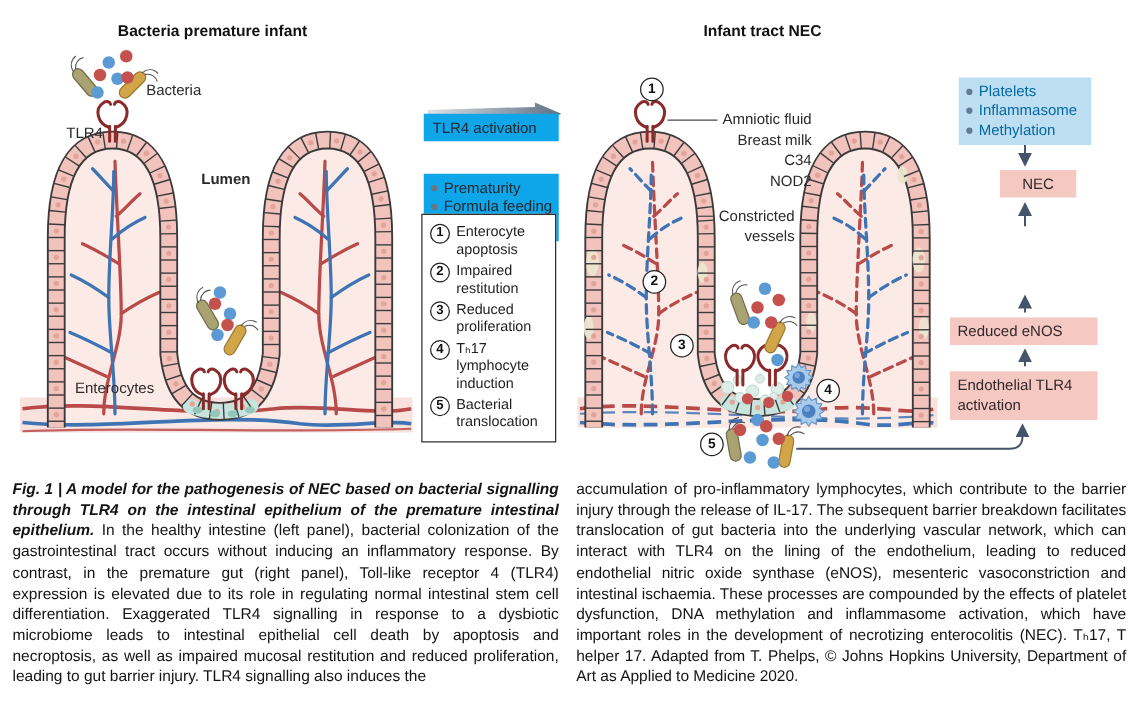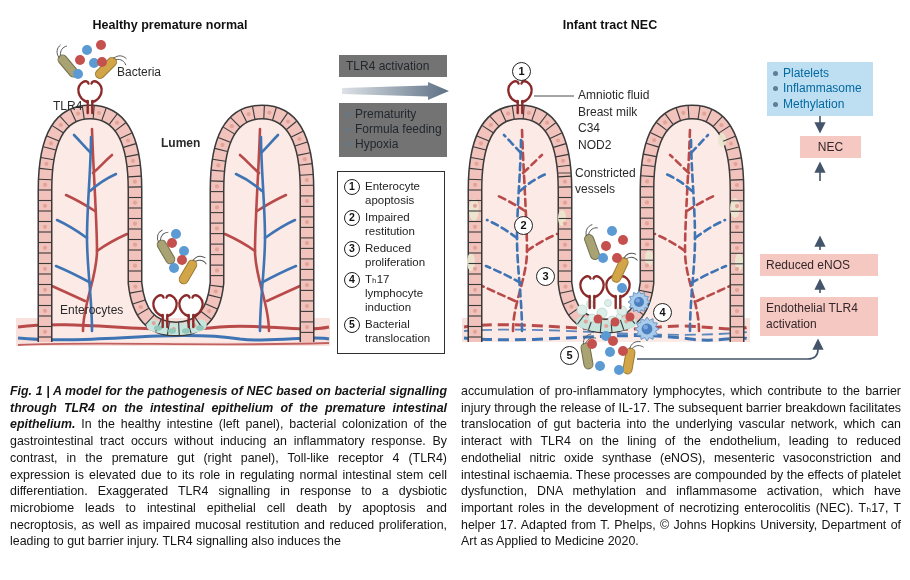--- a/index.html
+++ b/index.html
@@ -1,25 +1,25 @@
 <!DOCTYPE html>
 <html><head>
 <meta charset="utf-8">
 <style>
   html,body{margin:0;padding:0;background:#fff;}
   .stage{position:relative;width:910px;height:580px;background:#fff;overflow:hidden;
          font-family:"Liberation Sans","DejaVu Sans",sans-serif;color:#1c1c1c;}
   .art{position:absolute;left:0;top:0;}
   .abs{position:absolute;}
   .ptitle{font-weight:bold;font-size:12.5px;text-align:center;color:#111;}
-  .lbl{font-size:12px;color:#2a2a2a;line-height:15.5px;}
+  .lbl{font-size:12px;color:#2a2a2a;line-height:15.5px;text-align:right;}
   .pre{white-space:pre-line;}
   .bold{font-weight:bold;}
   
-  .graybox{background:#737373;color:#22282e;font-size:12px;}
+  .graybox{background:#0ea5e9;color:#22282e;font-size:12px;margin-top:36px;}
   .bluebox{background:#bedff2;color:#0369a1;}
   .pinkbox{background:#f5c8c2;color:#33272a;font-size:12px;line-height:15.5px;}
   .tlr4box{left:339px;top:55px;width:101px;height:22px;line-height:22px;padding-left:7px;}
   .riskbox{left:339px;top:103px;width:102px;padding:4px 0 5px 6px;}
   .bullet-row{display:flex;gap:5px;font-size:12px;line-height:15px;align-items:flex-start;}
   .bdot{width:5px;height:5px;border-radius:50%;background:#667683;margin-top:5px;flex-shrink:0;}
   .bluebox .bdot{background:#5f7d96;}
   .legendbox{left:337px;top:171px;width:95px;background:#fff;border:1.5px solid #2f2f2f;
              padding:7px 5px 5px 6px;}
   .lg-item{display:flex;gap:5px;margin-bottom:3px;}
@@ -514,21 +514,21 @@
 
   <g>
     <path class="flow" d="M 820,115 L 820,131" marker-end="url(#ah)"></path>
     <path class="flow" d="M 820,181 L 820,164" marker-end="url(#ah)"></path>
     <path class="flow" d="M 820,250 L 820,238" marker-end="url(#ah)"></path>
     <path class="flow" d="M 820,293 L 820,281" marker-end="url(#ah)"></path>
     <path class="flow" d="M 637,359 L 808,359 Q 818,359 818,349 L 818,341" marker-end="url(#ah)"></path>
   </g>
 </svg>
 
-<div class="abs ptitle" style="left:55px;top:18px;width:230px">Healthy premature normal</div>
+<div class="abs ptitle" style="left:55px;top:18px;width:230px">Bacteria premature infant</div>
 <div class="abs ptitle" style="left:495px;top:18px;width:230px">Infant tract NEC</div>
 
 <div class="abs lbl" style="left:117px;top:65px">Bacteria</div>
 <div class="abs lbl" style="left:53px;top:99px">TLR4</div>
 <div class="abs lbl bold" style="left:161px;top:136px">Lumen</div>
 <div class="abs lbl" style="left:60px;top:303px">Enterocytes</div>
 
 <div class="abs lbl pre" style="left:578px;top:87px;line-height:16.5px">Amniotic fluid
 Breast milk
 C34

